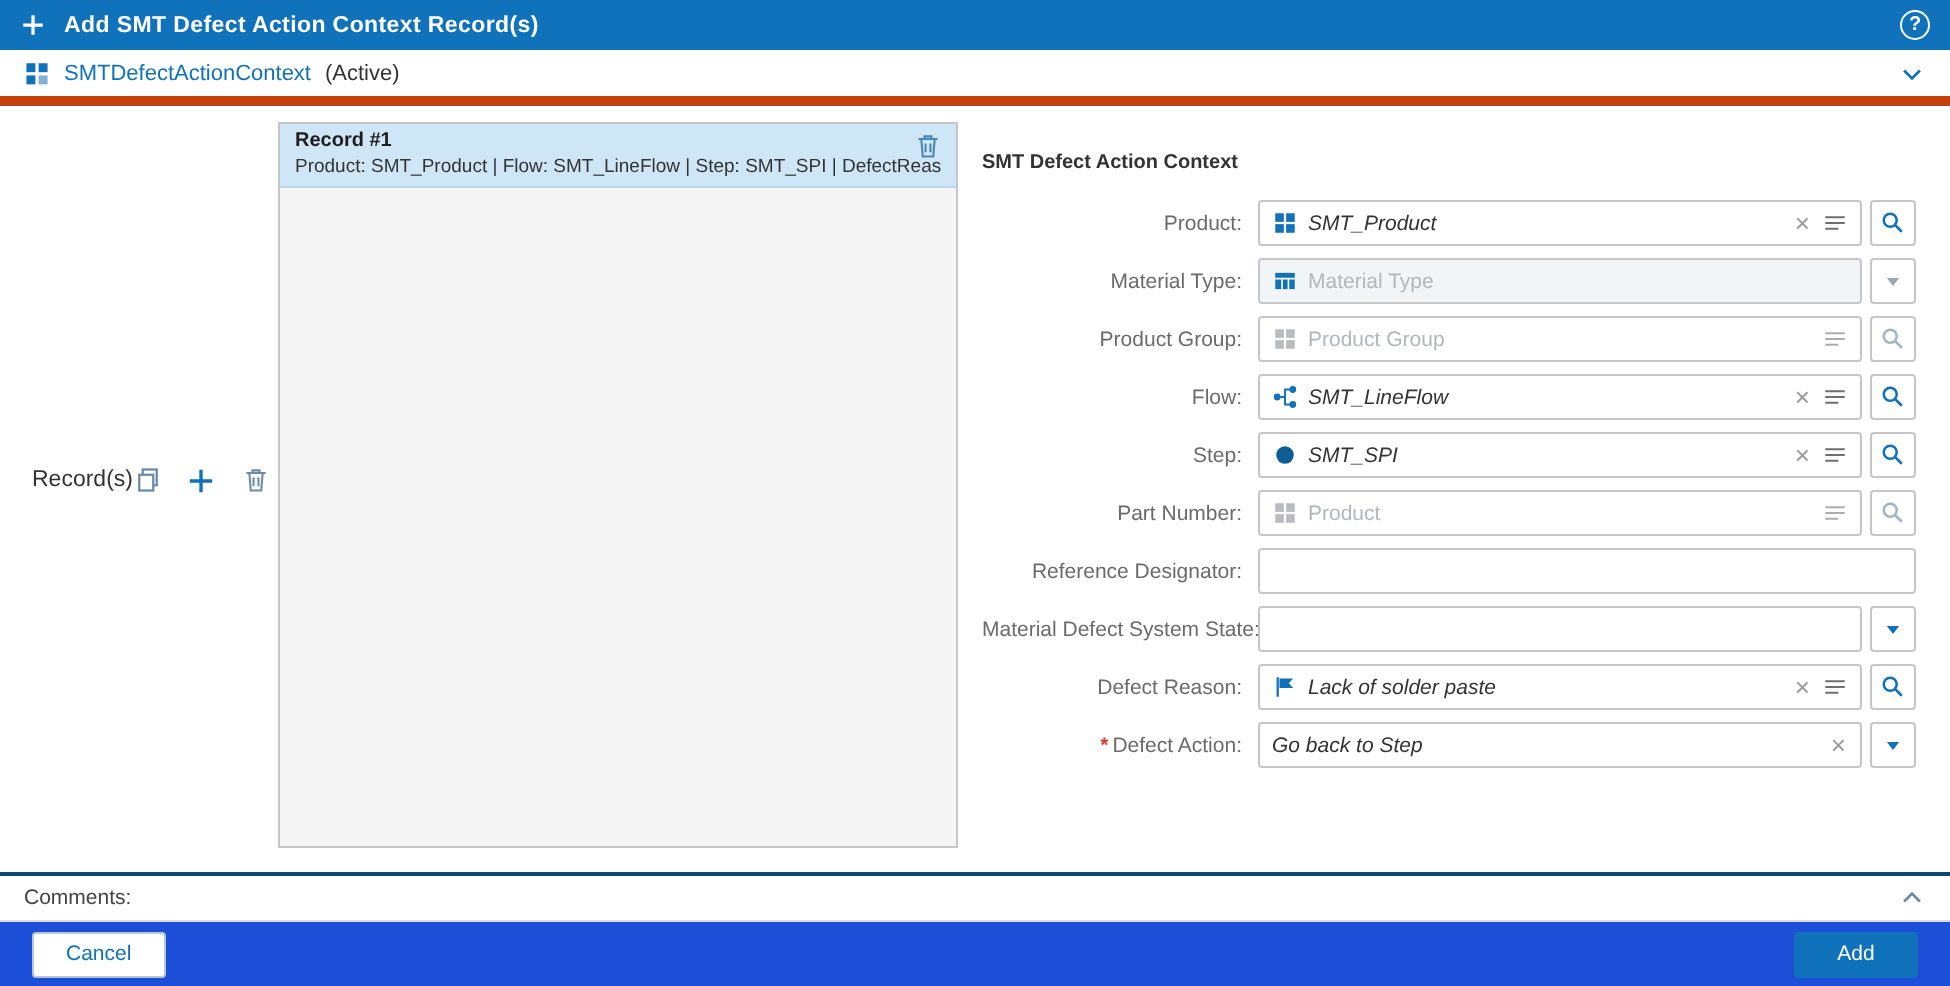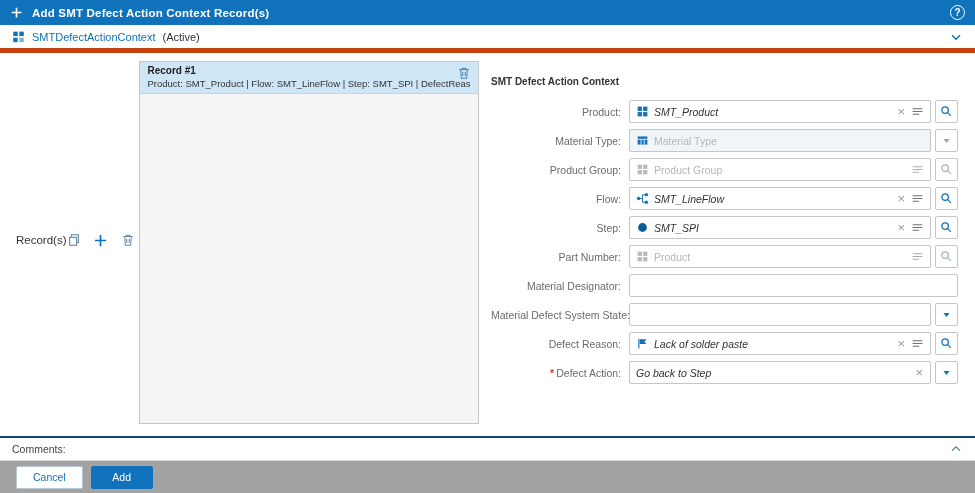--- a/index.html
+++ b/index.html
@@ -70,22 +70,22 @@
     justify-content: center; cursor: pointer; padding: 0; }
   .fbtn svg { width: 13px; height: 13px; }
 
   
   .comments-bar { height: 24px; flex: 0 0 auto; border-top: 2px solid #0c4a6e;
     display: flex; align-items: center; padding: 0 12px; background: #fff; }
   .comments-label { font-size: 10.5px; color: #444; }
   .comments-caret { margin-left: auto; width: 14px; height: 14px; cursor: pointer; }
 
   
-  .footer { height: 33px; flex: 0 0 auto; border-top: 1px solid #dcdcdc; background: #a3a3a3;
-    display: flex; align-items: center; justify-content: flex-start; gap: 8px; padding: 0 16px; }
+  .footer { height: 33px; flex: 0 0 auto; border-top: 1px solid #dcdcdc; background: #1d4ed8;
+    display: flex; align-items: center; justify-content: space-between; gap: 8px; padding: 0 16px; }
   .btn { height: 23px; min-width: 62px; padding: 0 16px; font-size: 10.5px; border-radius: 2px;
     display: flex; align-items: center; justify-content: center; cursor: pointer;
     font-family: inherit; }
   .btn-cancel { background: #fff; border: 1px solid #b6c6d2; color: #0f72ba; }
   .btn-add { background: #0f72ba; border: 1px solid #0f72ba; color: #fff; }
 </style>
 </head>
 <body>
 
 <div class="app">
@@ -290,21 +290,21 @@
           <button class="fbtn">
             <svg viewBox="0 0 16 16">
               <circle cx="6.3" cy="6.3" r="4" fill="none" stroke="#9fb6c6" stroke-width="1.6"></circle>
               <path d="M9.4 9.4l4 4" stroke="#9fb6c6" stroke-width="1.6"></path>
             </svg>
           </button>
         </div>
       </div>
 
       <div class="frow">
-        <div class="flabel">Material Designator:</div>
+        <div class="flabel">Reference Designator:</div>
         <div class="fctrl">
           <div class="fbox"></div>
         </div>
       </div>
 
       <div class="frow">
         <div class="flabel">Material Defect System State:</div>
         <div class="fctrl">
           <div class="fbox"></div>
           <button class="fbtn">

